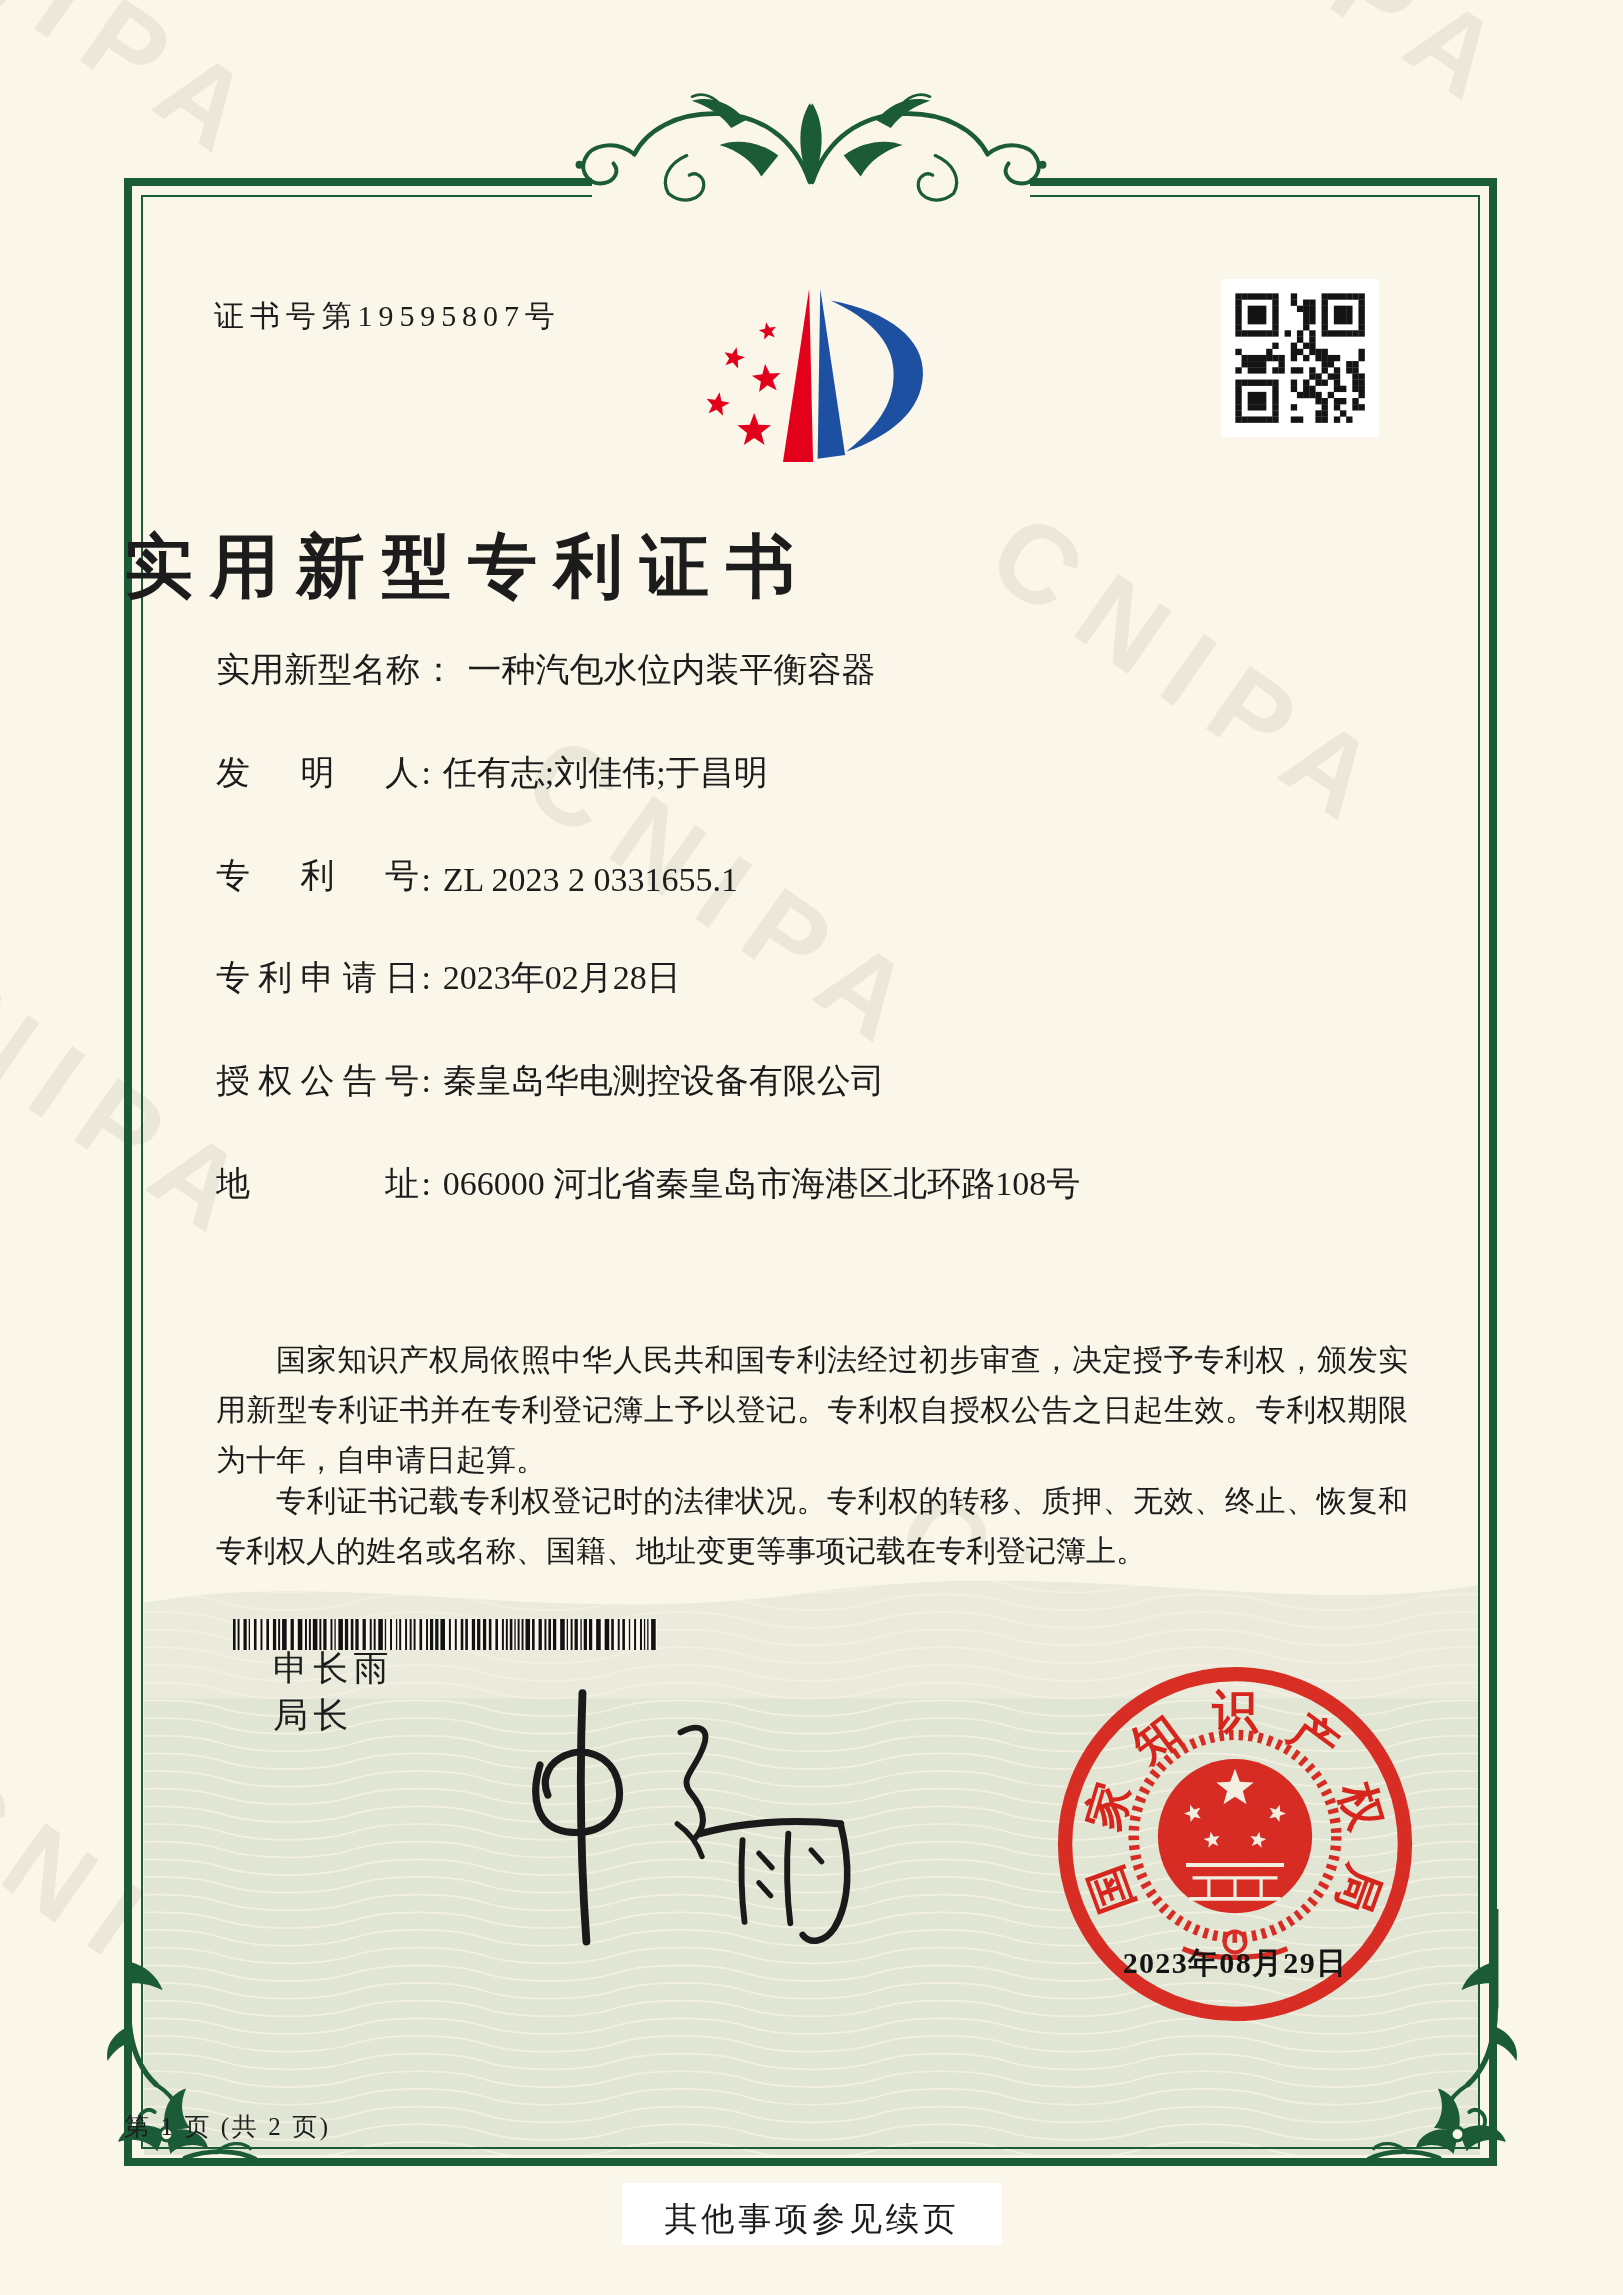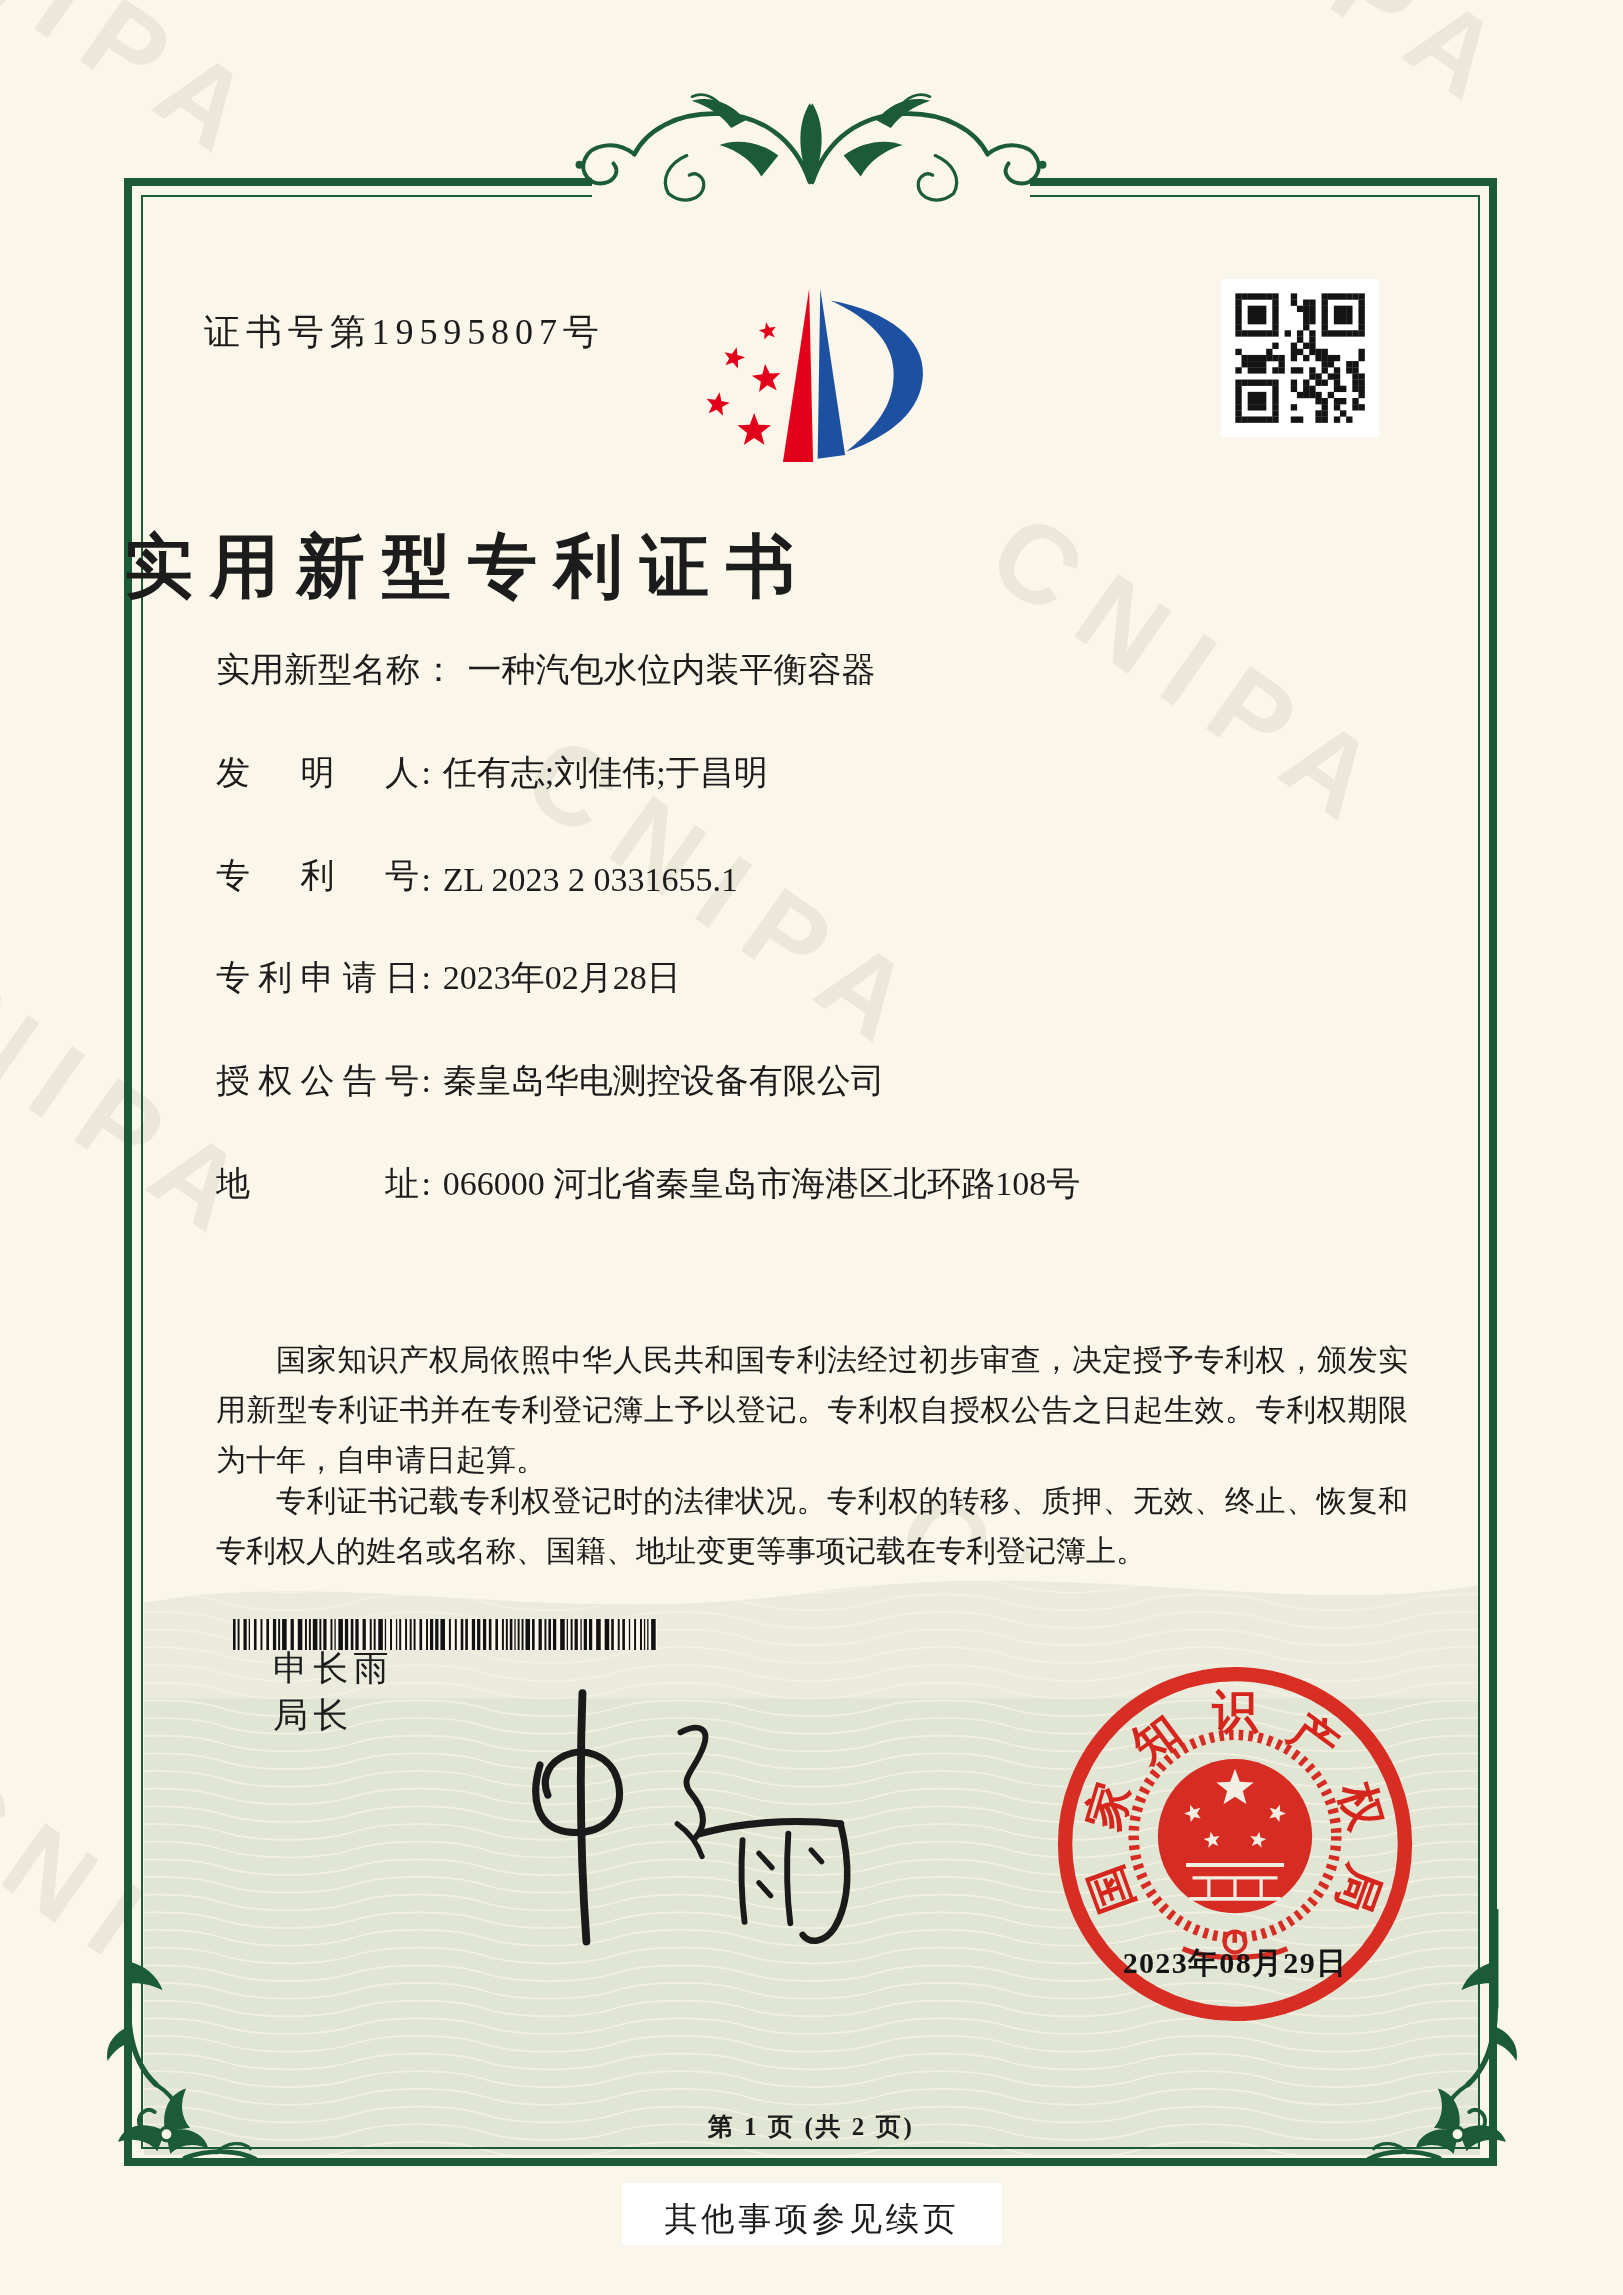--- a/index.html
+++ b/index.html
@@ -19,42 +19,42 @@
     border:8.5px solid #1B5B38; z-index:2;}
   .border-inner{position:absolute; left:141px; top:195px; width:1335px; height:1950px;
     border:2.6px solid #1B5B38; z-index:2;}
   .line-patch{position:absolute; left:592px; top:164px; width:438px; height:39px;
     background:#FAF6E9; z-index:3;}
   .top-orn{position:absolute; left:569px; top:77px; width:484px; height:131px; z-index:4;}
   .corner-orn{position:absolute; width:164px; height:275px; z-index:4;}
   .corner-orn.left{left:93px; top:1909px;}
   .corner-orn.right{left:1367px; top:1909px;}
   .band{position:absolute; left:144px; top:1561px; width:1336px; height:594px; z-index:2;}
-  .cert-no{position:absolute; left:204px; top:296px; font-size:36px; letter-spacing:5.9px; z-index:5;margin-top:12px;}
+  .cert-no{position:absolute; left:214px; top:296px; font-size:30px; letter-spacing:5.9px; z-index:5;}
   .logo{position:absolute; left:694px; top:271px; width:314px; height:216px; z-index:5;}
   .qr-box{position:absolute; left:1221px; top:279px; width:158px; height:158px; background:#ffffff; z-index:5;}
   .qr-box svg{position:absolute; left:0; top:0;}
   .doc-title{position:absolute; left:124px; top:521px; width:1374px; text-align:left;
     font-size:69px; font-weight:900; letter-spacing:17px; z-index:5; white-space:nowrap;}
   .row{position:absolute; left:216px; font-size:34px; z-index:5; white-space:nowrap;}
   .row .lbl{display:inline-block; width:203px; text-align:justify; text-align-last:justify; vertical-align:bottom;}
   .row .colon{display:inline-block; margin:0 11.8px 0 2.6px;}
   .row .pair2{position:absolute; left:599px; top:0; white-space:nowrap;}
   .para{position:absolute; left:216px; width:1192px; font-size:30px; line-height:50px;
     text-align:justify; text-indent:60px; z-index:5;}
   .barcode{position:absolute; left:233px; top:1619px; width:424px; height:31px; z-index:5;}
   .signer{position:absolute; left:233px; font-size:35px; letter-spacing:5.2px; z-index:6;
     font-family:Liberation Serif, serif; font-weight:500;margin-left:40px;}
   .signature{position:absolute; left:484px; top:1667px; width:393px; height:281px; z-index:6;}
   .seal{position:absolute; left:1052px; top:1661px; width:366px; height:366px; z-index:7;}
   .seal-arc-ch{font-family:"Liberation Serif","DejaVu Serif",serif; font-weight:700; font-size:70px; fill:#D6251C;}
   .seal-date{font-family:"Liberation Serif","DejaVu Serif",serif; font-weight:700; font-size:46px;
     fill:#141414; letter-spacing:2px;}
-  .page-info{position:absolute; left:124px; top:2110px; width:1374px; text-align:center;
-    font-size:25px; z-index:5; letter-spacing:2.6px;font-weight:bold;}
+  .page-info{position:absolute; left:124px; top:2110px; width:1374px; 
+    font-size:25px; z-index:5; letter-spacing:2.6px;}
   .note-box{position:absolute; left:622px; top:2183px; width:380px; height:62px; background:#ffffff;
     text-align:center; line-height:72px; font-size:33px; letter-spacing:3.9px; z-index:5;}
 </style>
 </head>
 <body>
 
 <div class="page">
 
   <div class="wm" style="left:-164px;top:-59px;">CNIPA</div>
   <div class="wm" style="left:1086px;top:-111px;">CNIPA</div>

